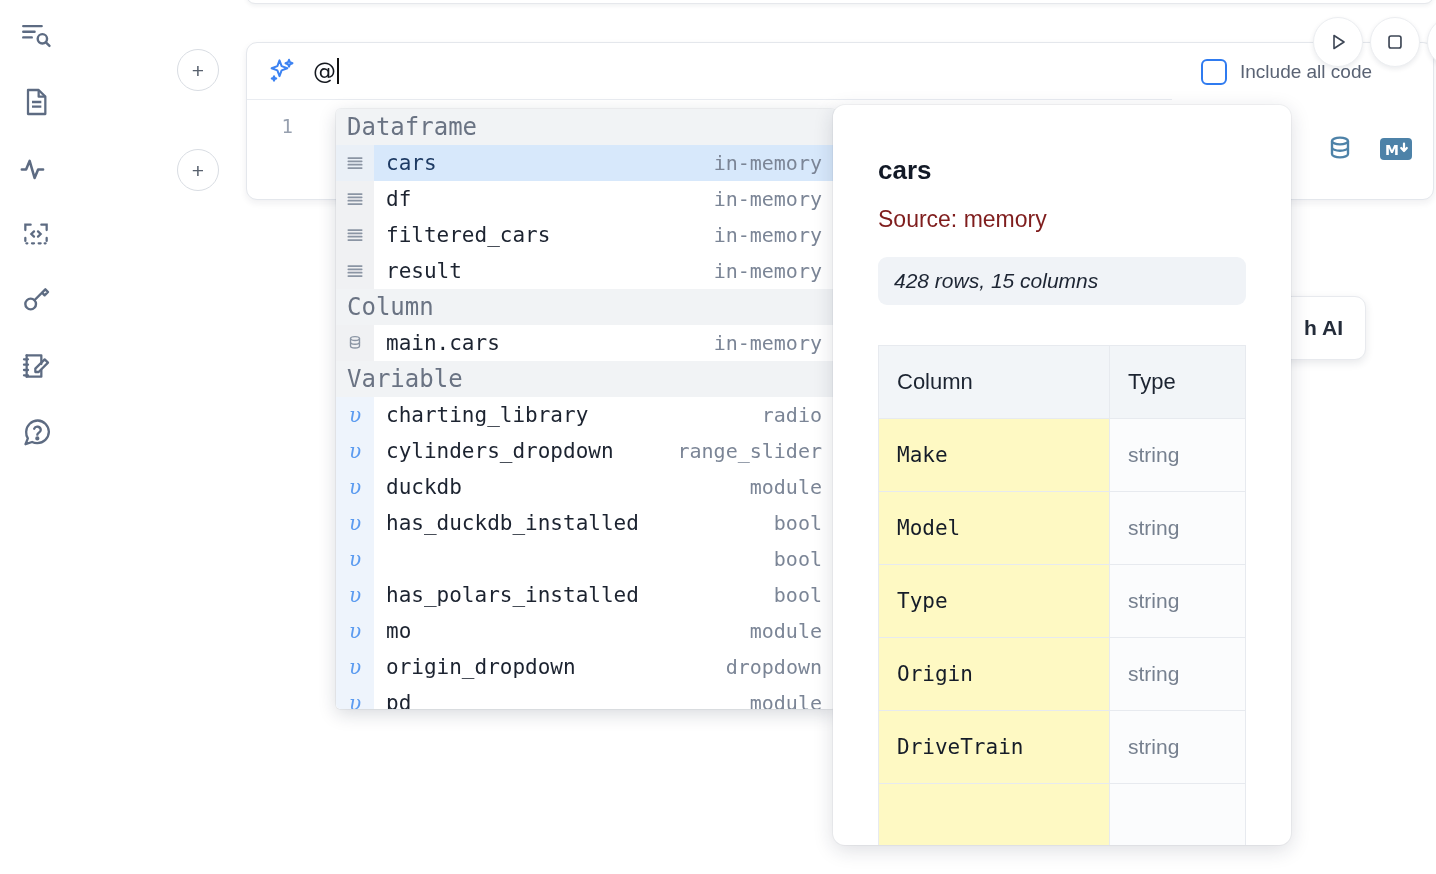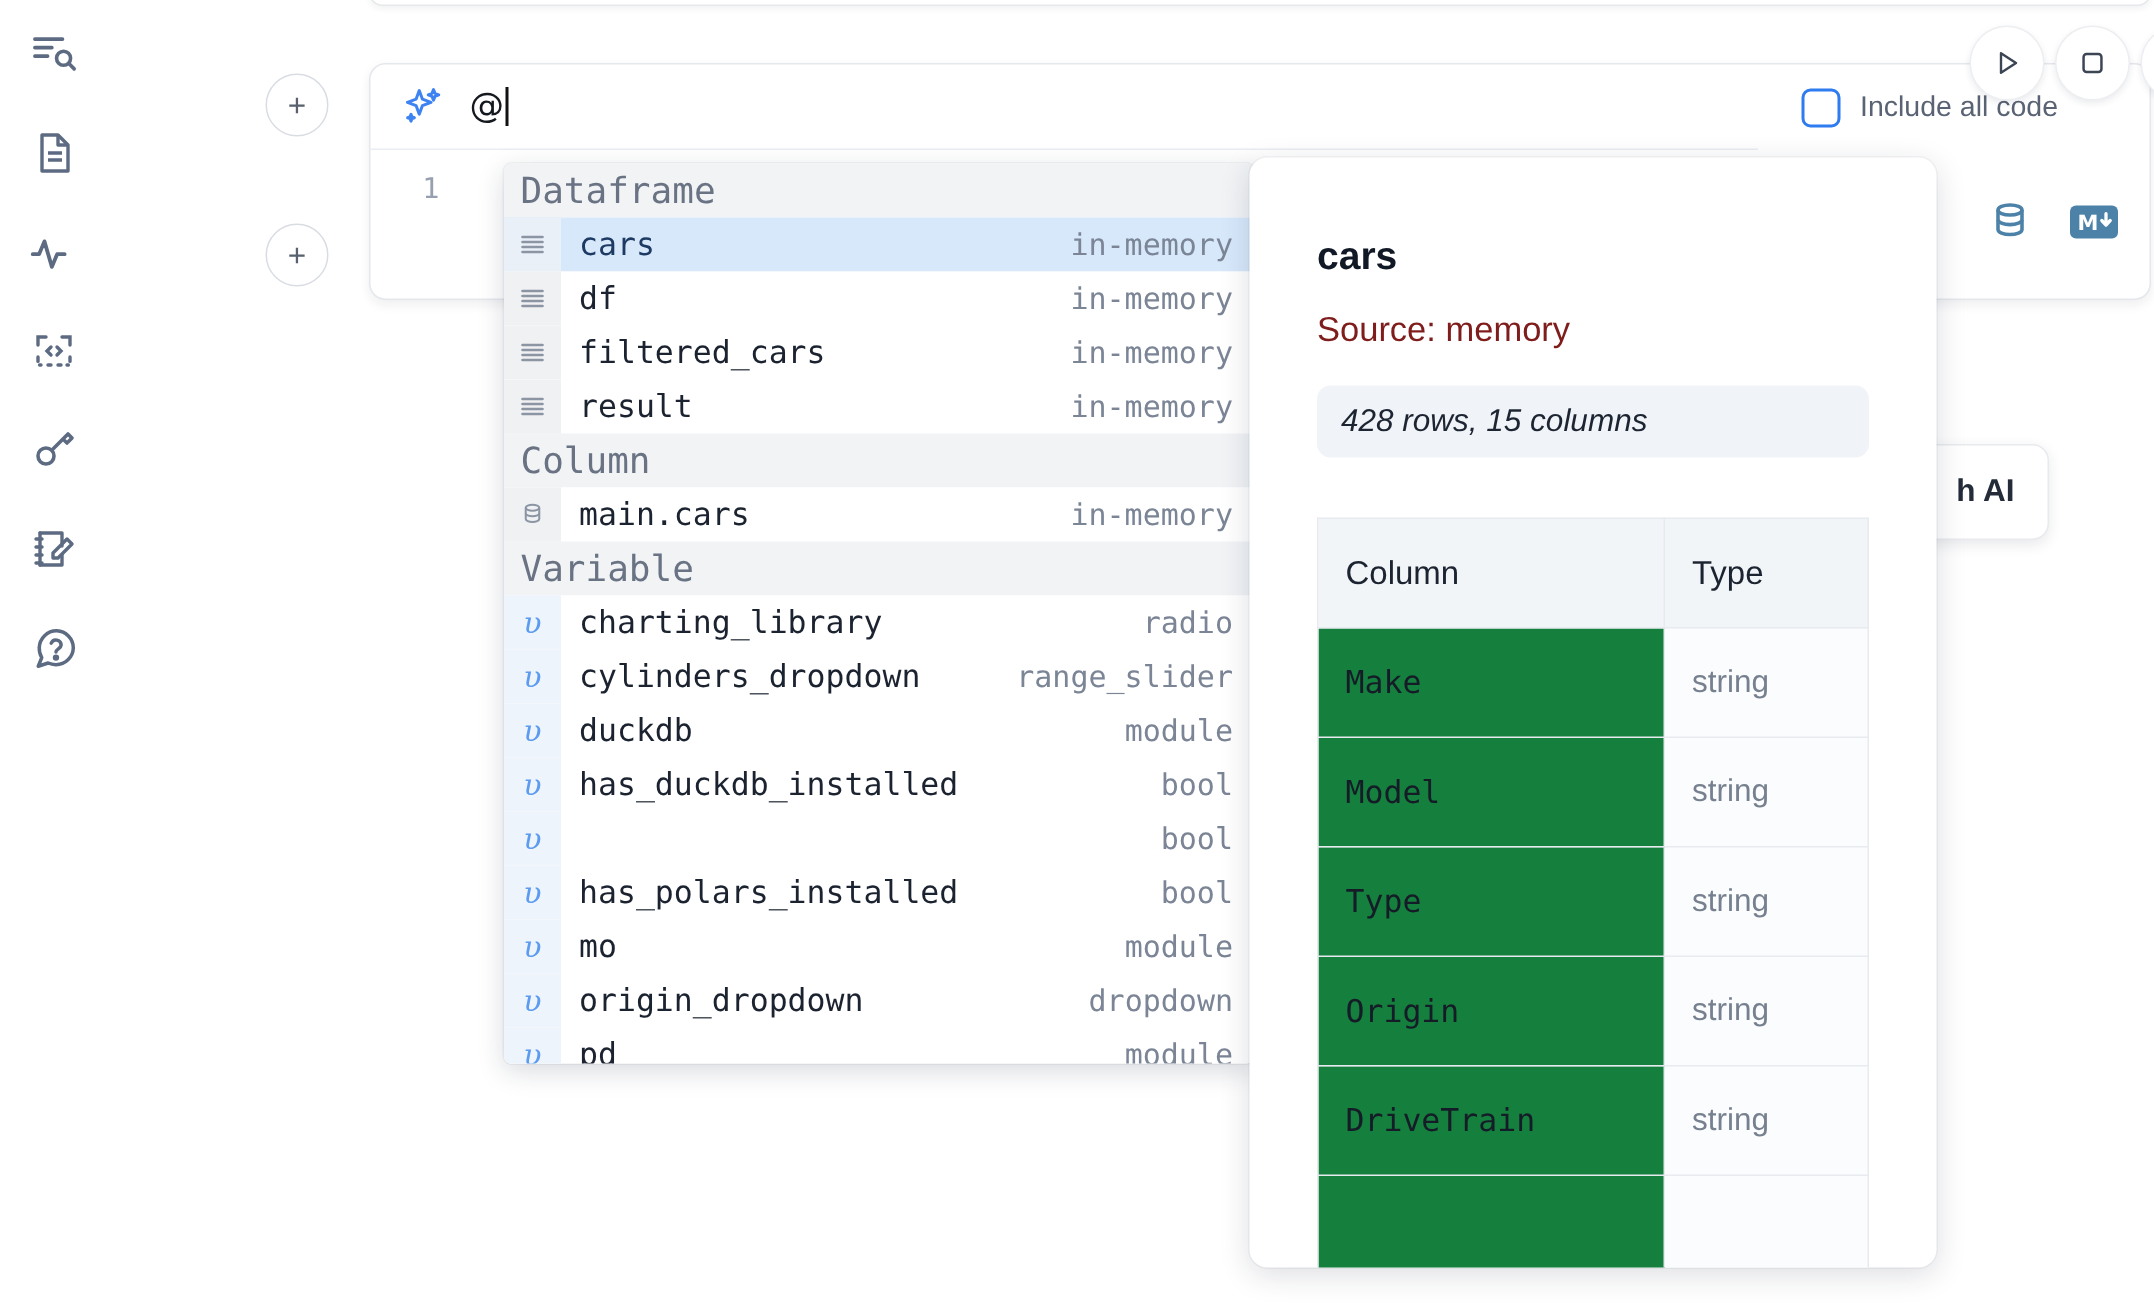--- a/index.html
+++ b/index.html
@@ -177,21 +177,21 @@
     border: 1px solid #e7eaef; border-collapse: collapse;
   }
   .d-table th, .d-table td {
     border: 1px solid #e7eaef; text-align: left;
     height: 73px; padding-left: 18px; vertical-align: middle; margin-left: 12px;
   }
   .d-table th { background: #f2f5f8; font-weight: 400; font-size: 22px; color: #1c2431; }
   .d-table th.c2, .d-table td.c2 { width: 136px; }
   .d-table td.col {
     font-family: "DejaVu Sans Mono", monospace; font-size: 21px; color: #151c28;
-    background: #15803d;
+    background: #fef9c3;
   }
   .d-table td.typ { font-size: 21px; color: #76808f; background: #fbfcfd; }
 </style>
 </head>
 <body>
 
 <div id="root">
 
   <div class="rail">
     <div class="rail-btn">

